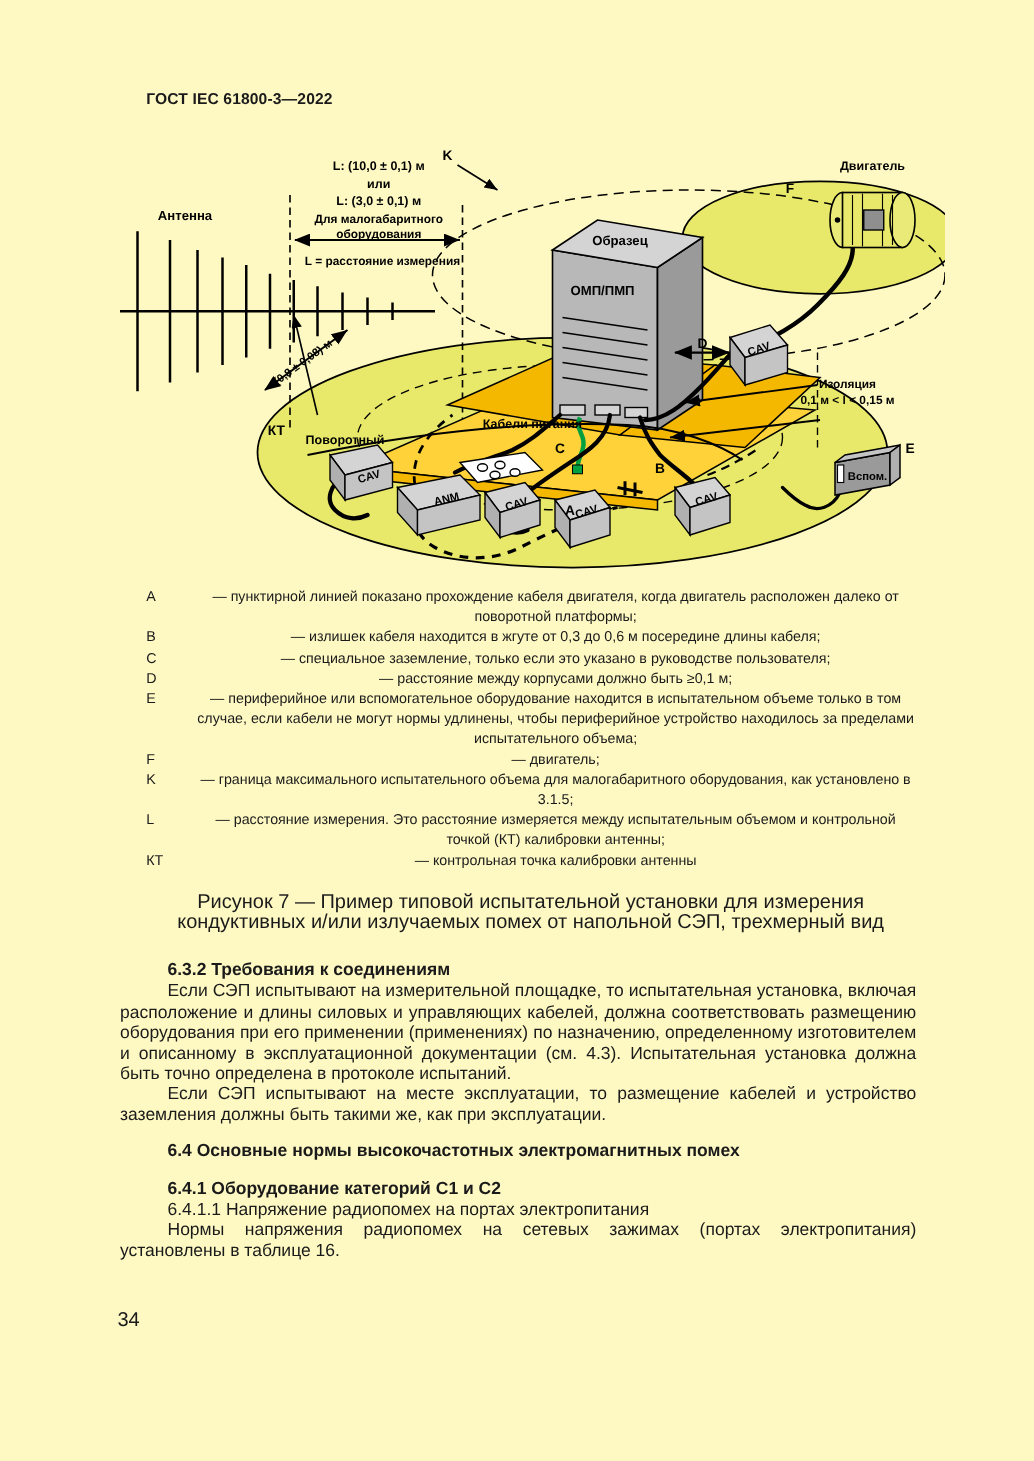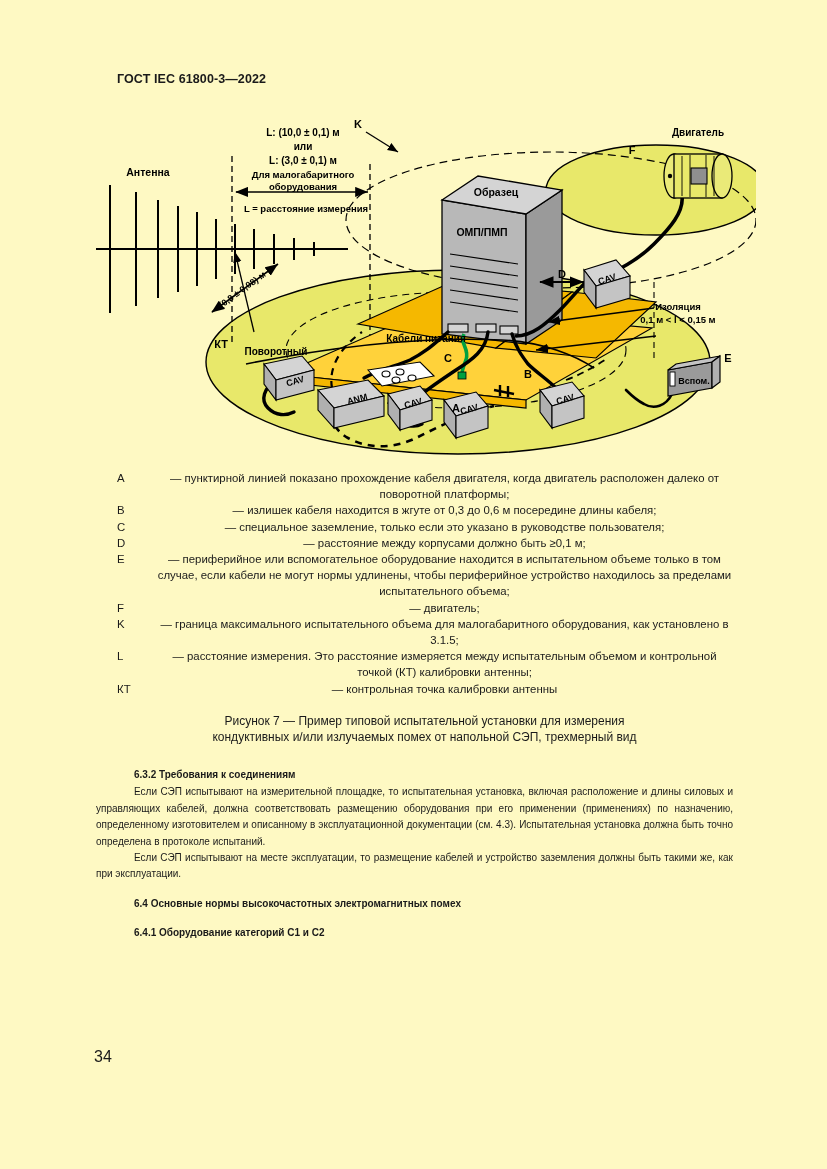--- a/index.html
+++ b/index.html
@@ -69,31 +69,31 @@
     text-align: center;
   }
 
   
   #caption {
     position: absolute;
     left: 117px;
     top: 714px;
     width: 615px;
     text-align: center;
-    font-size: 12px;
+    font-size: 16px;
     line-height: 15.5px;
   }
 
   
   #body-text {
     position: absolute;
     left: 96px;
     top: 767px;
     width: 637px;
-    font-size: 10px;
+    font-size: 14px;
     line-height: 16.4px;
   }
   .h-sub {
     font-weight: bold;
     margin: 0 0 1px 0;
     padding-left: 38px;
   }
   .h-sub.gap {
     margin-top: 13px;
   }
@@ -377,17 +377,19 @@
     <div>Рисунок 7 — Пример типовой испытательной установки для измерения</div>
     <div>кондуктивных и/или излучаемых помех от напольной СЭП, трехмерный вид</div>
   </div>
 
   <div id="body-text">
     <div class="h-sub">6.3.2 Требования к соединениям</div>
     <p class="para">Если СЭП испытывают на измерительной площадке, то испытательная установка, включая расположение и длины силовых и управляющих кабелей, должна соответствовать размещению оборудования при его применении (применениях) по назначению, определенному изготовителем и описанному в эксплуатационной документации (см. 4.3). Испытательная установка должна быть точно определена в протоколе испытаний.</p>
     <p class="para">Если СЭП испытывают на месте эксплуатации, то размещение кабелей и устройство заземления должны быть такими же, как при эксплуатации.</p>
     <div class="h-sub gap">6.4 Основные нормы высокочастотных электромагнитных помех</div>
     <div class="h-sub gap">6.4.1 Оборудование категорий С1 и С2</div>
+    <div class="plain">6.4.1.1 Напряжение радиопомех на портах электропитания</div>
+    <p class="para">Нормы напряжения радиопомех на сетевых зажимах (портах электропитания) установлены в таблице 16.</p>
   </div>
 
   <div id="page-number">34</div>
 
 </div>
 
 </body></html>

